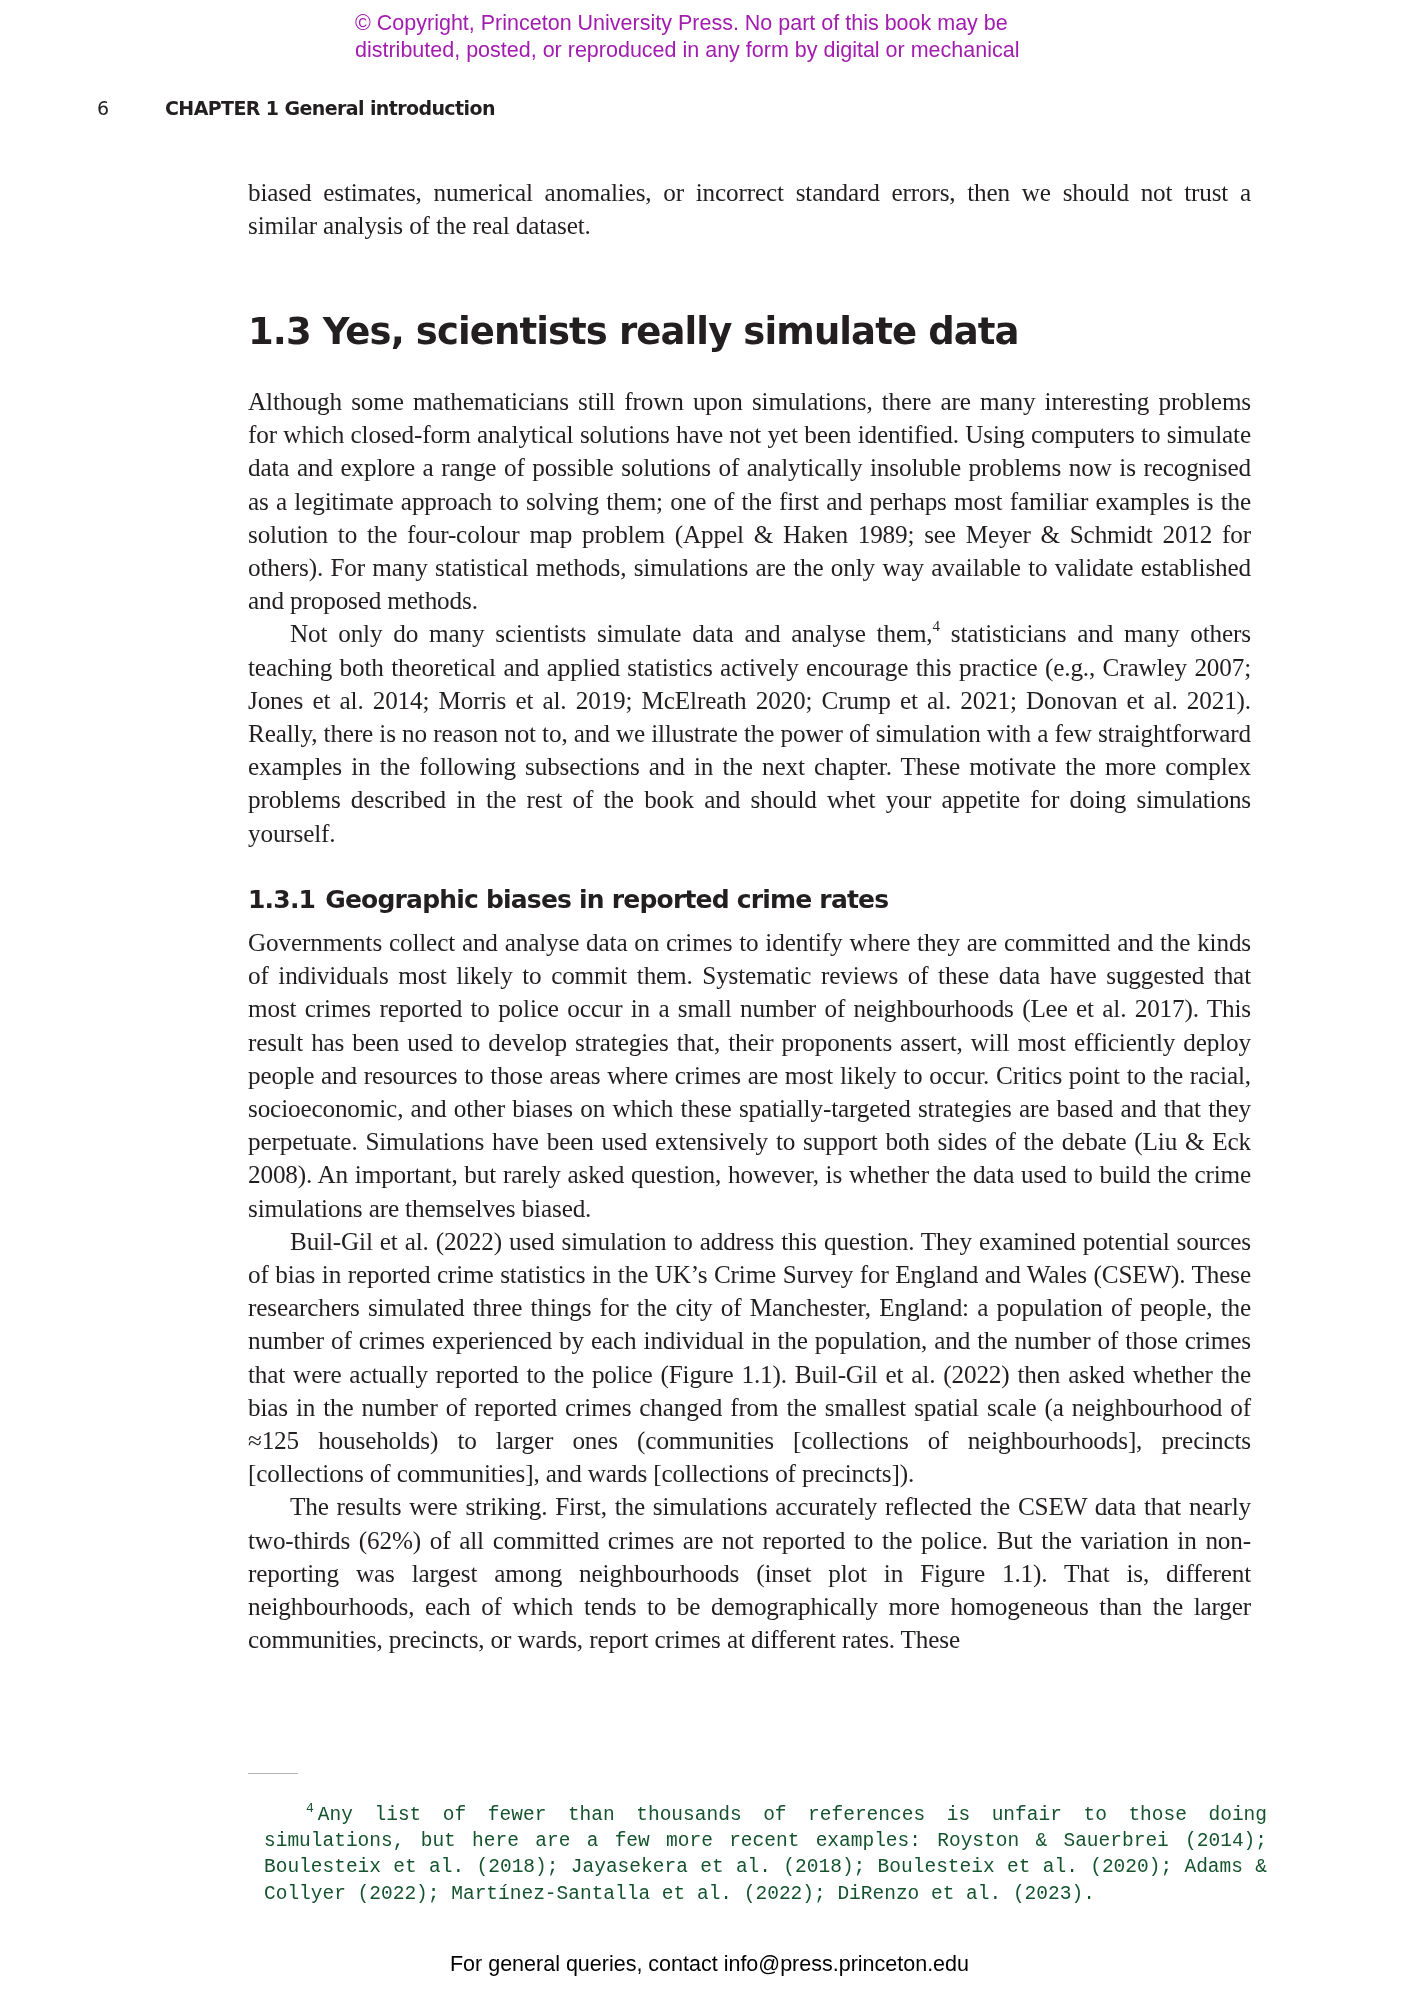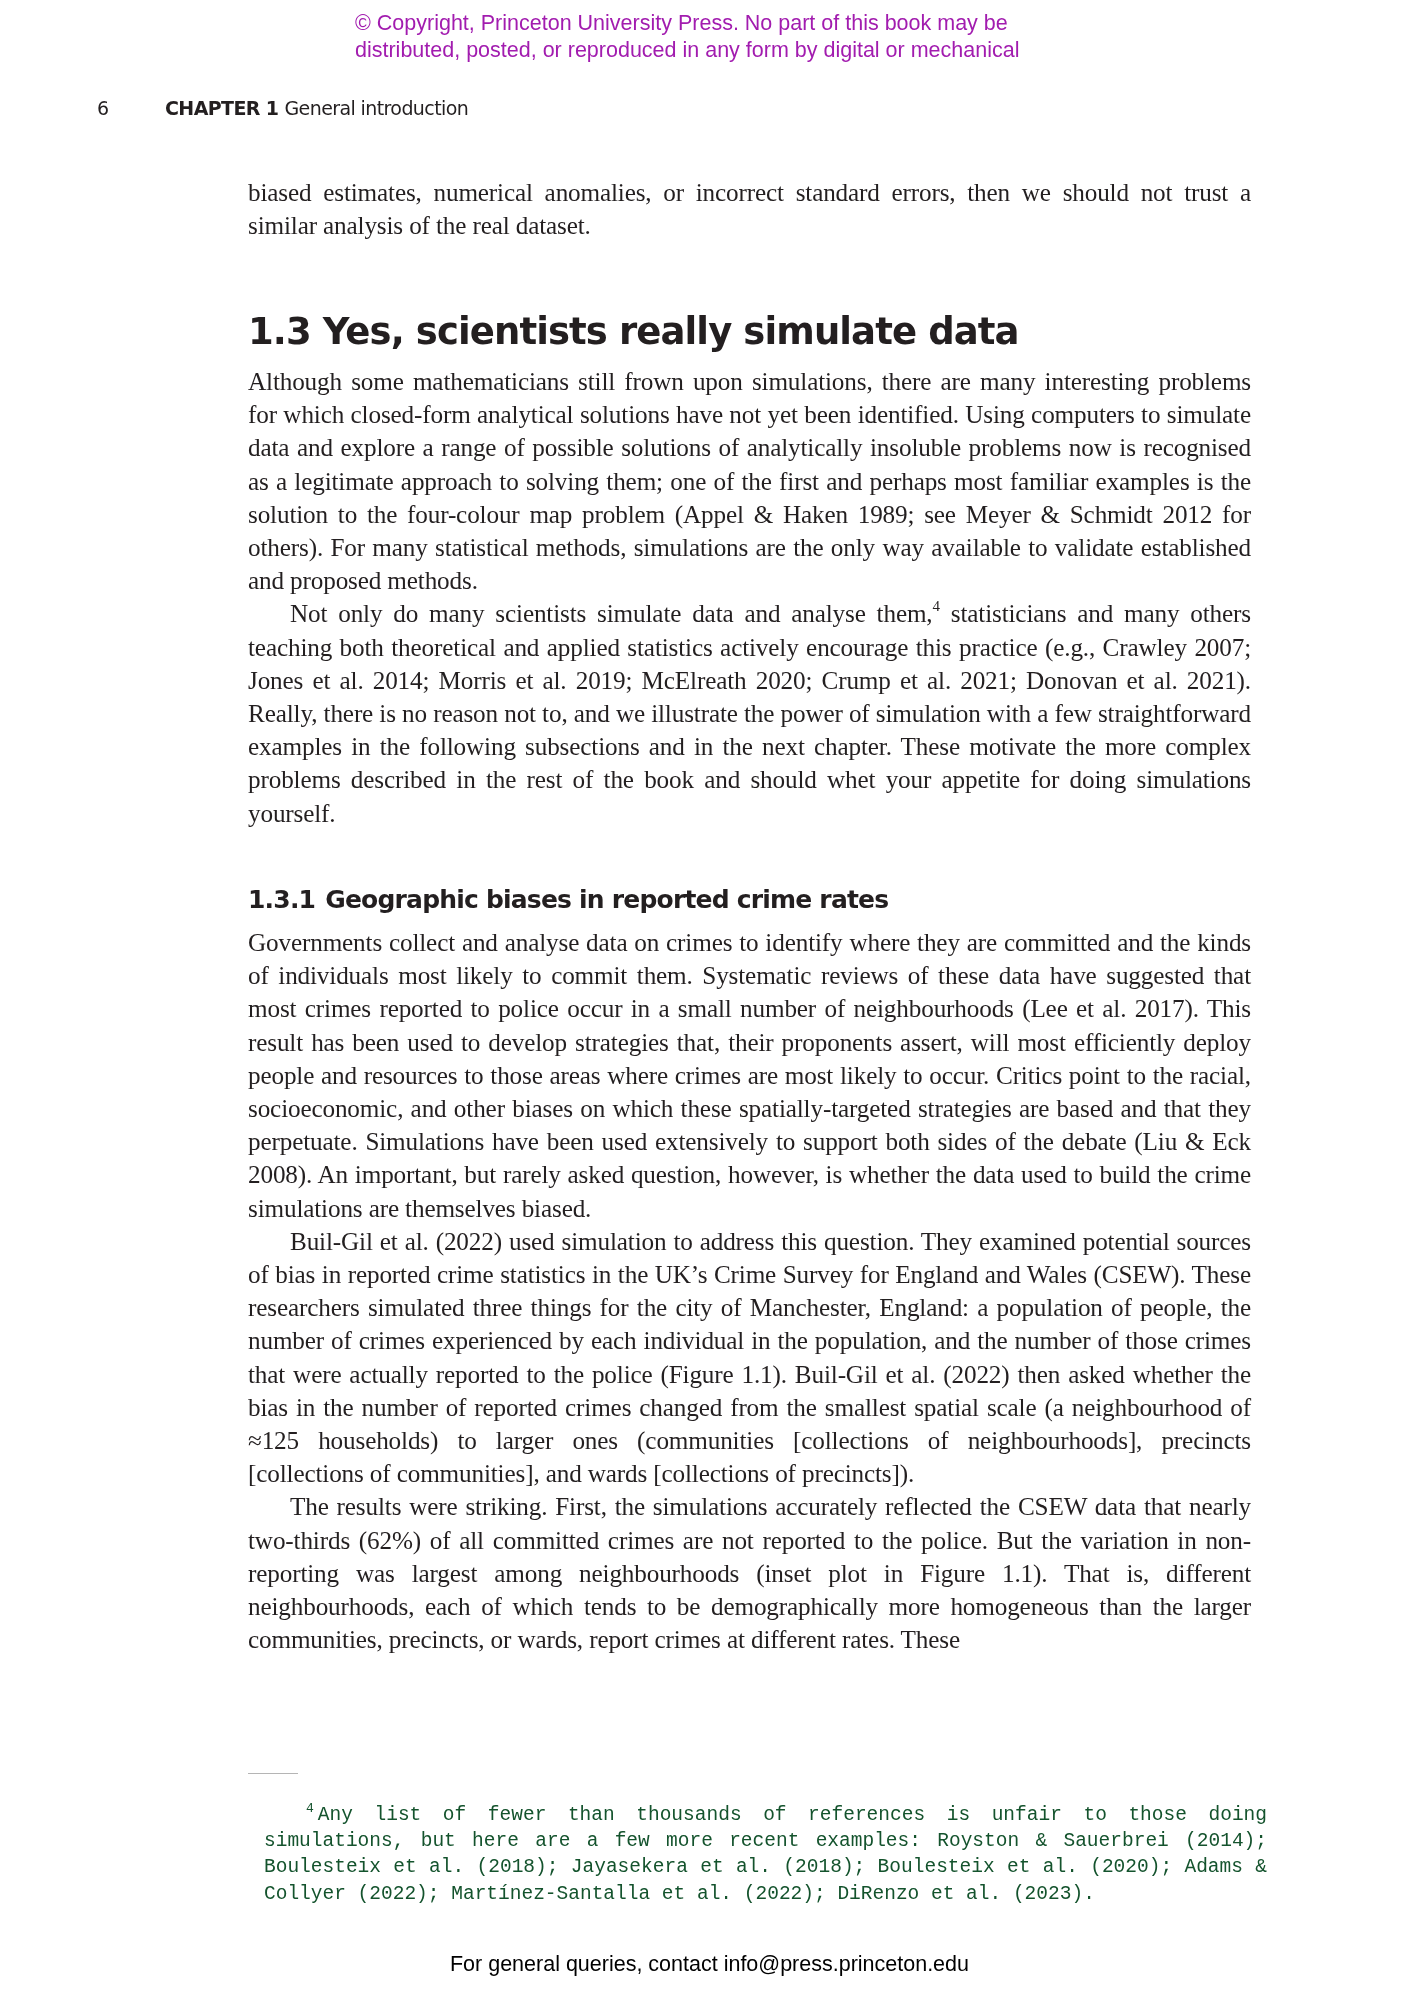--- a/index.html
+++ b/index.html
@@ -46,21 +46,21 @@
     position: absolute;
     left: 165px;
     top: 0;
     white-space: nowrap;
   }
   .running-head .chapter-label {
     font-weight: bold;
     letter-spacing: -0.6px;
   }
   .running-head .chapter-title {
-    font-weight: normal;
+    font-weight: bold;
     letter-spacing: -0.6px;
     margin-left: 6px;
   }
 
   .main {
     position: absolute;
     left: 248px;
     top: 0;
     width: 1003px;
   }
@@ -177,21 +177,21 @@
 </div>
 
 <div class="main">
 
   <p class="body-text block-1" style="width:1003px;">biased estimates, numerical anomalies, or incorrect standard errors, then we should not trust a similar analysis of the real dataset.</p>
 
   <h2 class="h2">
     <span class="num">1.3</span><span>Yes, scientists really simulate data</span>
   </h2>
 
-  <div class="block-2" style="width:1003px;">
+  <div class="block-2" style="width:1003px;margin-top:20px;">
     <p class="body-text">Although some mathematicians still frown upon simulations, there are many interesting problems for which closed-form analytical solutions have not yet been identified. Using computers to simulate data and explore a range of possible solutions of analytically insoluble problems now is recognised as a legitimate approach to solving them; one of the first and perhaps most familiar examples is the solution to the four-colour map problem (Appel &amp; Haken 1989; see Meyer &amp; Schmidt 2012 for others). For many statistical methods, simulations are the only way available to validate established and proposed methods.</p>
     <p class="body-text indent"><span>Not only do many scientists simulate data and analyse them,</span><sup class="fn-ref">4</sup><span> statisticians and many others teaching both theoretical and applied statistics actively encourage this practice (e.g., Crawley 2007; Jones et al. 2014; Morris et al. 2019; McElreath 2020; Crump et al. 2021; Donovan et al. 2021). Really, there is no reason not to, and we illustrate the power of simulation with a few straightforward examples in the following subsections and in the next chapter. These motivate the more complex problems described in the rest of the book and should whet your appetite for doing simulations yourself.</span></p>
   </div>
 
   <h3 class="h3">
     <span class="num">1.3.1</span><span>Geographic biases in reported crime rates</span>
   </h3>
 
   <div class="block-3" style="width:1003px;">
     <p class="body-text">Governments collect and analyse data on crimes to identify where they are committed and the kinds of individuals most likely to commit them. Systematic reviews of these data have suggested that most crimes reported to police occur in a small number of neighbourhoods (Lee et al. 2017). This result has been used to develop strategies that, their proponents assert, will most efficiently deploy people and resources to those areas where crimes are most likely to occur. Critics point to the racial, socioeconomic, and other biases on which these spatially-targeted strategies are based and that they perpetuate. Simulations have been used extensively to support both sides of the debate (Liu &amp; Eck 2008). An important, but rarely asked question, however, is whether the data used to build the crime simulations are themselves biased.</p>

